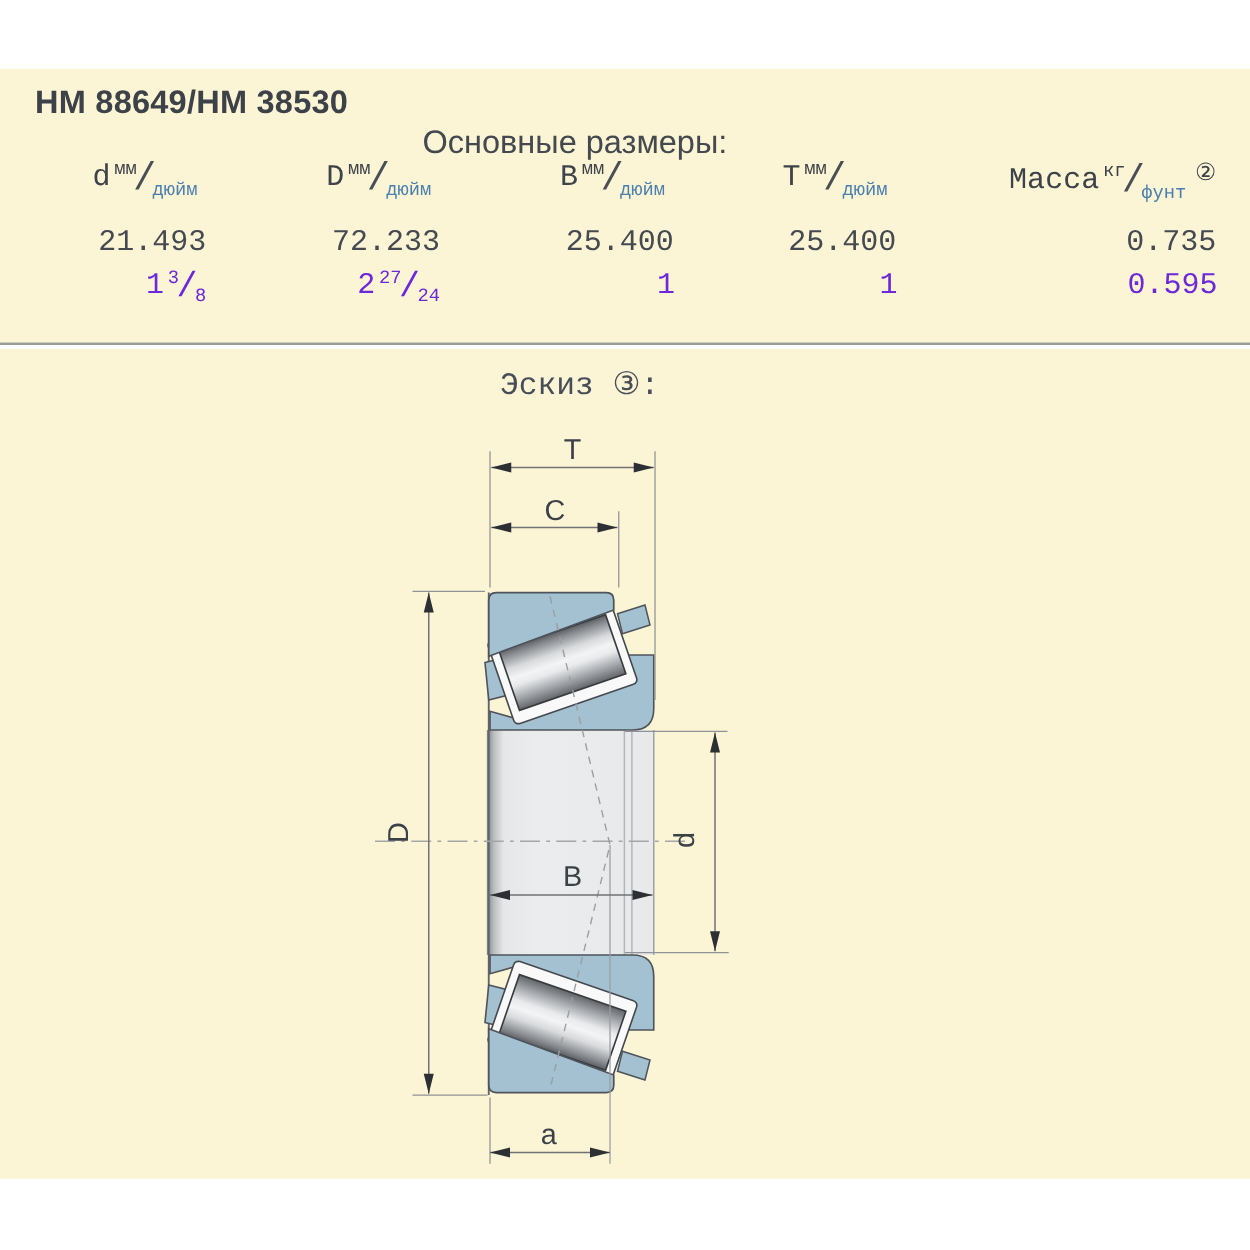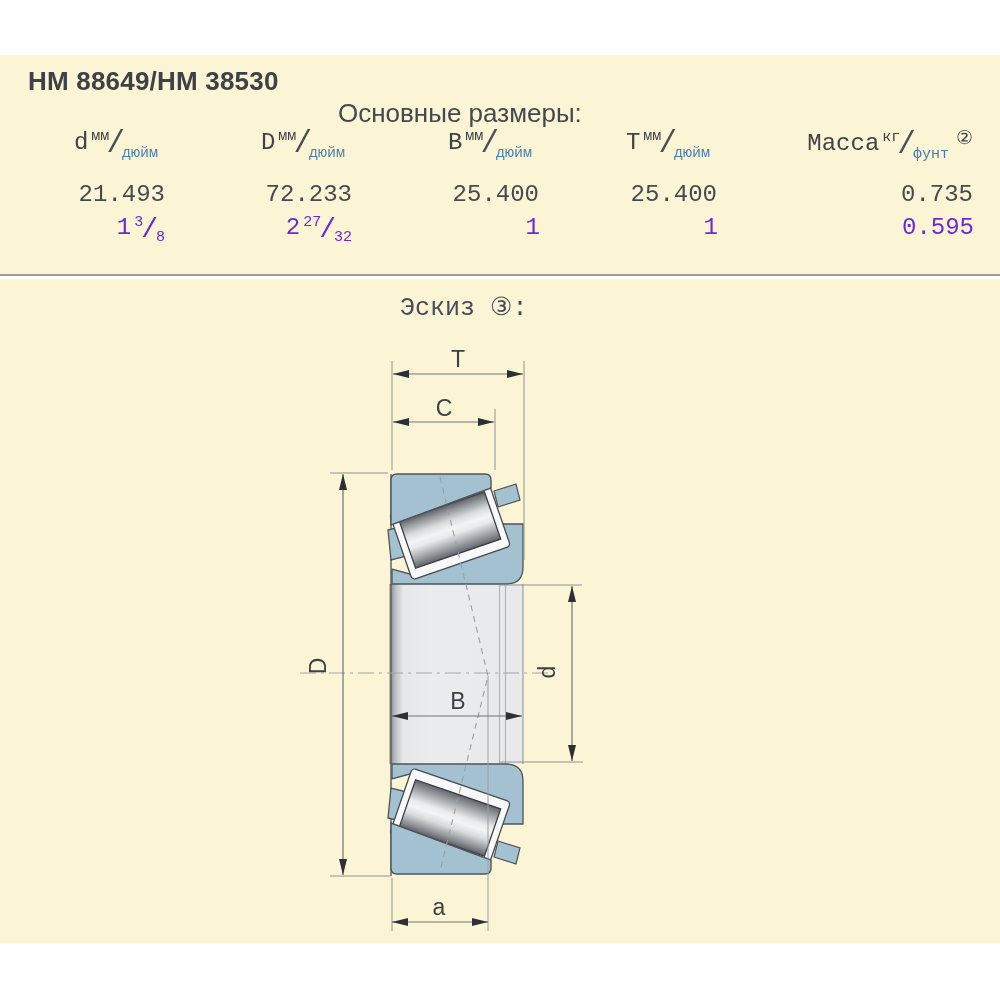--- a/index.html
+++ b/index.html
@@ -71,21 +71,21 @@
   <div class="cell">25.400</div>
   <div class="cell">25.400</div>
   <div class="cell">0.735</div>
 </div>
 
 <div class="grid" id="row-inch">
   <div class="cell">
     <span>1</span><span class="fr-num">3</span><span class="fr-slash">/</span><span class="fr-den">8</span>
   </div>
   <div class="cell">
-    <span>2</span><span class="fr-num">27</span><span class="fr-slash">/</span><span class="fr-den">32</span>
+    <span>2</span><span class="fr-num">27</span><span class="fr-slash">/</span><span class="fr-den">24</span>
   </div>
   <div class="cell">
     <span>1</span><span class="fr-num"></span><span class="fr-slash"></span><span class="fr-den"></span>
   </div>
   <div class="cell">
     <span>1</span><span class="fr-num"></span><span class="fr-slash"></span><span class="fr-den"></span>
   </div>
   <div class="cell">
     <span>0.595</span><span class="fr-num"></span><span class="fr-slash"></span><span class="fr-den"></span>
   </div>

